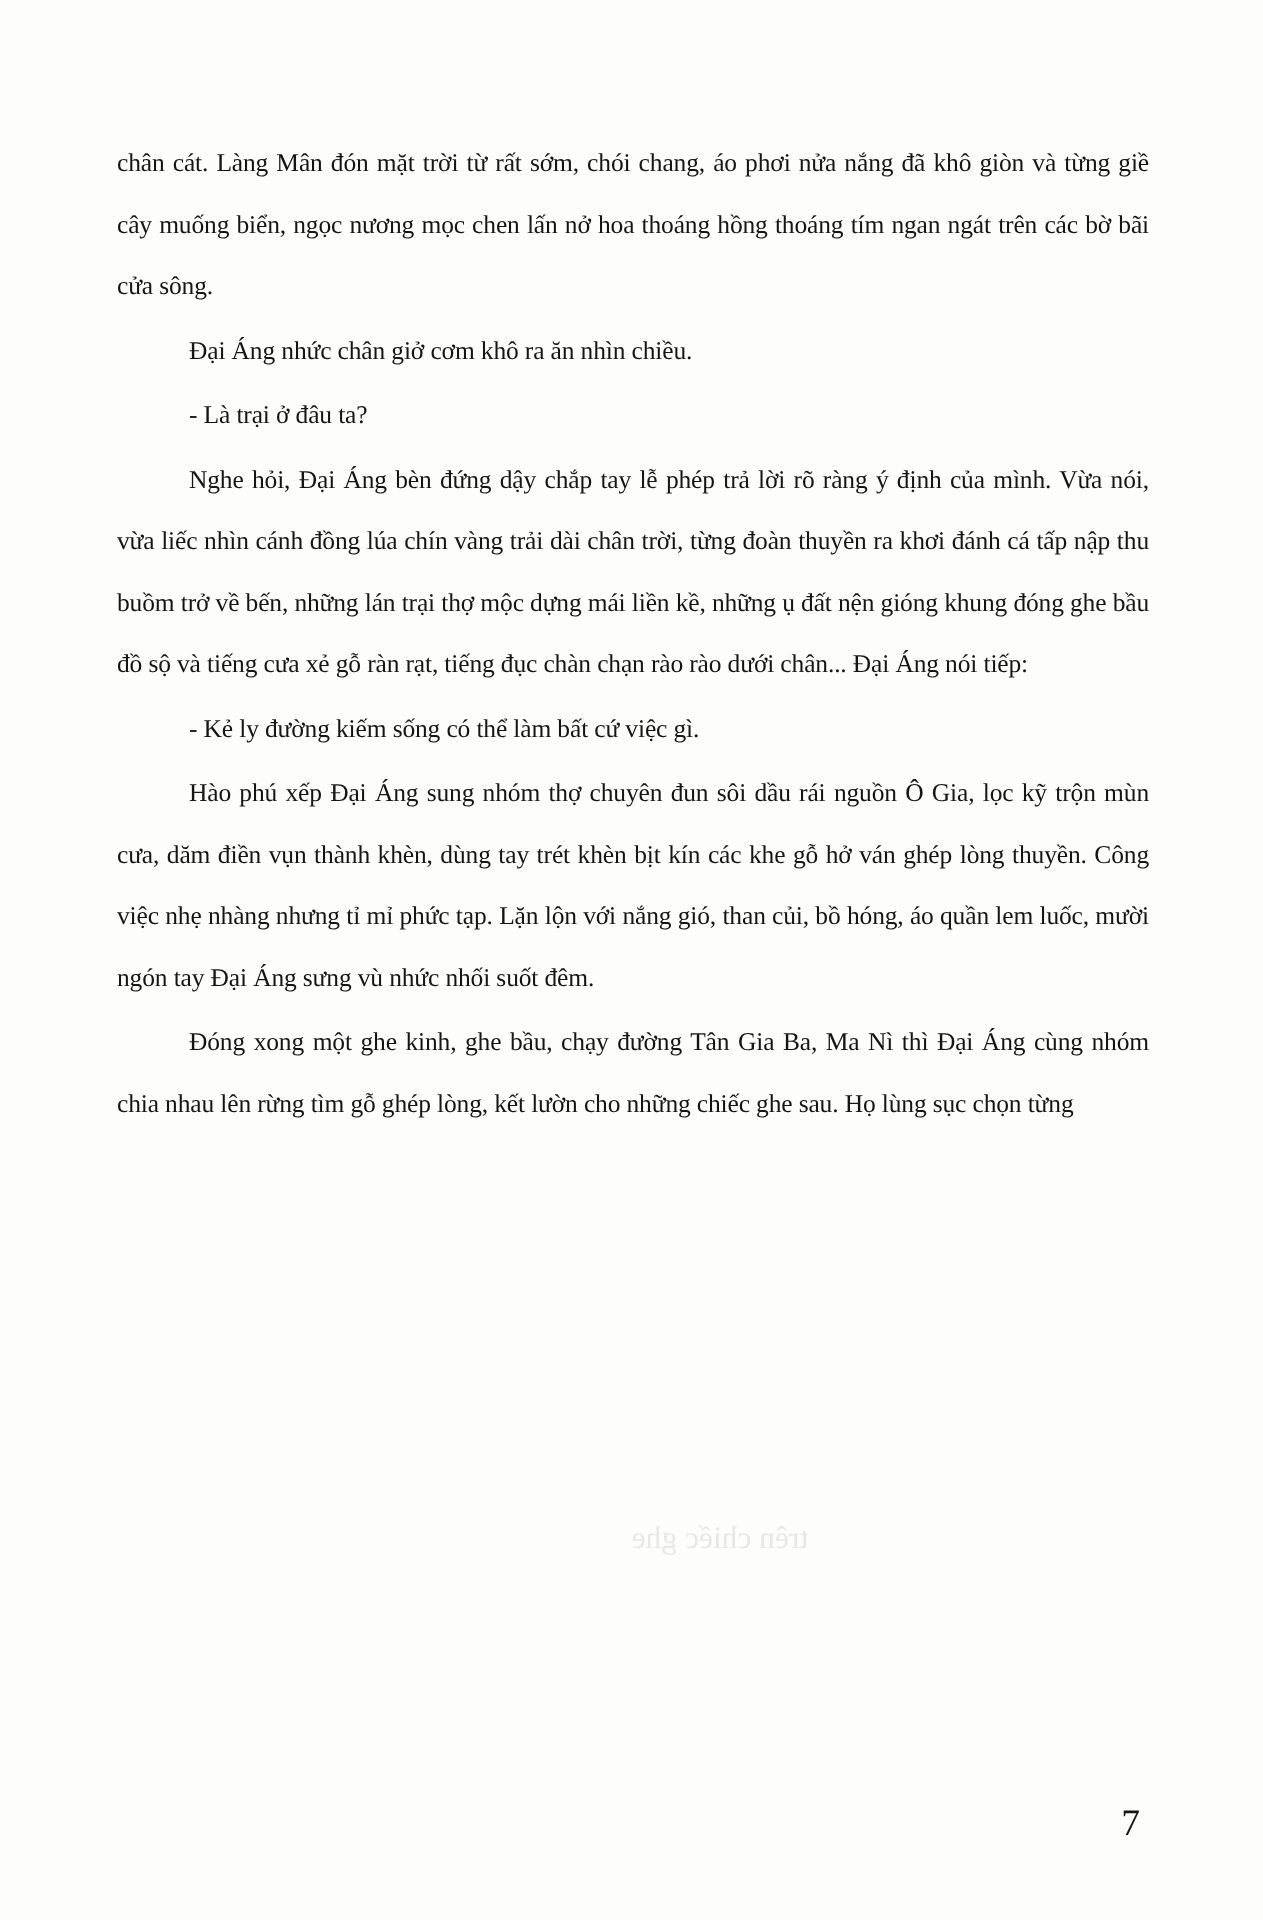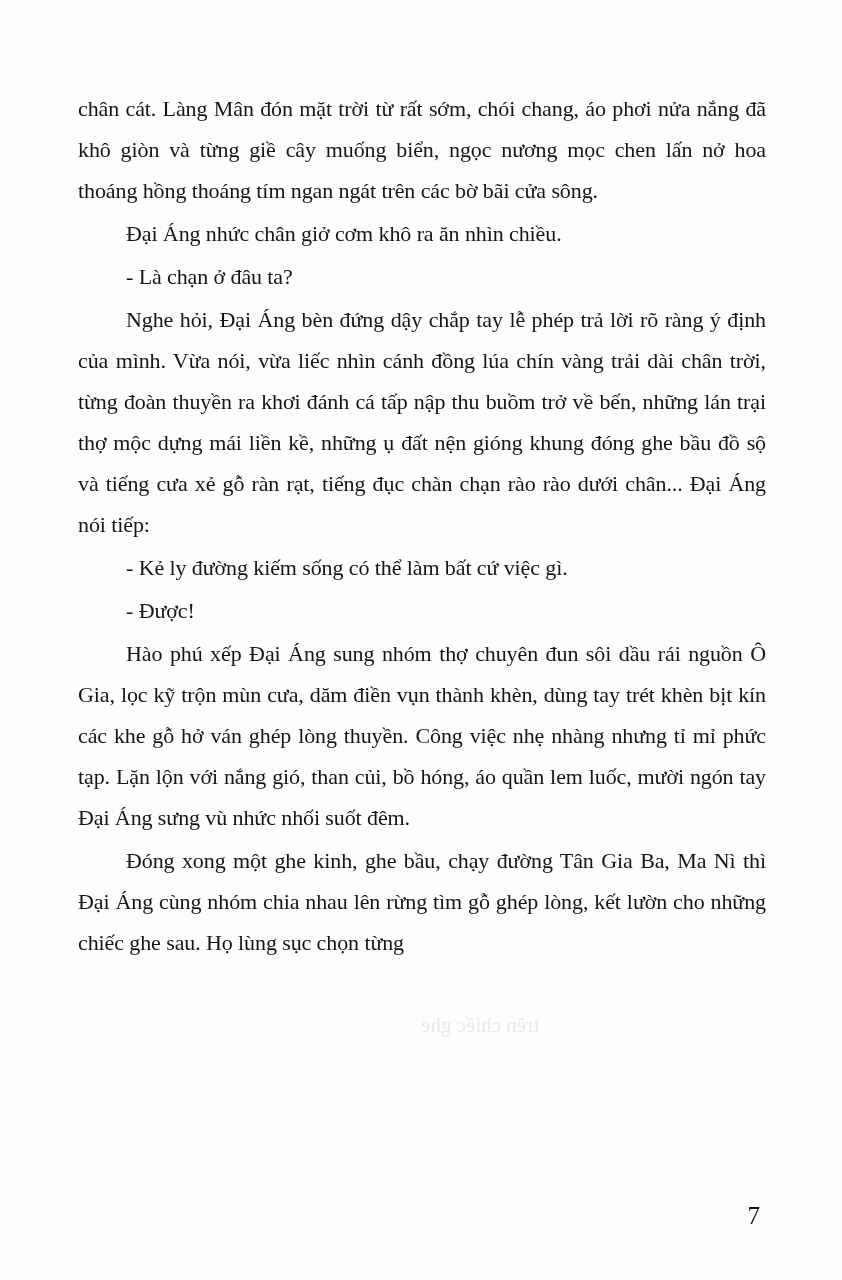--- a/index.html
+++ b/index.html
@@ -24,21 +24,21 @@
     background: #fdfdfb;
   }
   .text-column {
     position: absolute;
     left: 78px;
     top: 88px;
     width: 688px;
   }
   p.para {
     margin: 0 0 2px 0;
-    font-size: 22px;
+    font-size: 17px;
     line-height: 41px;
     text-align: justify;
     text-justify: inter-word;
     letter-spacing: -0.1px;
     color: #151515;
   }
   p.para.indent {
     text-indent: 48px;
   }
   p.para.dialogue {
@@ -74,23 +74,22 @@
 </head>
 <body>
 
 <div class="page">
 
   <div class="ghost">trên chiếc ghe</div>
 
   <div class="text-column">
     <p class="para">chân cát. Làng Mân đón mặt trời từ rất sớm, chói chang, áo phơi nửa nắng đã khô giòn và từng giề cây muống biển, ngọc nương mọc chen lấn nở hoa thoáng hồng thoáng tím ngan ngát trên các bờ bãi cửa sông.</p>
     <p class="para indent">Đại Áng nhức chân giở cơm khô ra ăn nhìn chiều.</p>
-    <p class="para dialogue">- Là chạn ở đâu ta?</p>
+    <p class="para dialogue">- Là trại ở đâu ta?</p>
     <p class="para indent">Nghe hỏi, Đại Áng bèn đứng dậy chắp tay lễ phép trả lời rõ ràng ý định của mình. Vừa nói, vừa liếc nhìn cánh đồng lúa chín vàng trải dài chân trời, từng đoàn thuyền ra khơi đánh cá tấp nập thu buồm trở về bến, những lán trại thợ mộc dựng mái liền kề, những ụ đất nện gióng khung đóng ghe bầu đồ sộ và tiếng cưa xẻ gỗ ràn rạt, tiếng đục chàn chạn rào rào dưới chân... Đại Áng nói tiếp:</p>
     <p class="para dialogue">- Kẻ ly đường kiếm sống có thể làm bất cứ việc gì.</p>
-    <p class="para dialogue">- Được!</p>
     <p class="para indent">Hào phú xếp Đại Áng sung nhóm thợ chuyên đun sôi dầu rái nguồn Ô Gia, lọc kỹ trộn mùn cưa, dăm điền vụn thành khèn, dùng tay trét khèn bịt kín các khe gỗ hở ván ghép lòng thuyền. Công việc nhẹ nhàng nhưng tỉ mỉ phức tạp. Lặn lộn với nắng gió, than củi, bồ hóng, áo quần lem luốc, mười ngón tay Đại Áng sưng vù nhức nhối suốt đêm.</p>
     <p class="para indent">Đóng xong một ghe kinh, ghe bầu, chạy đường Tân Gia Ba, Ma Nì thì Đại Áng cùng nhóm chia nhau lên rừng tìm gỗ ghép lòng, kết lườn cho những chiếc ghe sau. Họ lùng sục chọn từng</p>
   </div>
 
   <div class="page-number">7</div>
 
 </div>
 
 </body></html>

